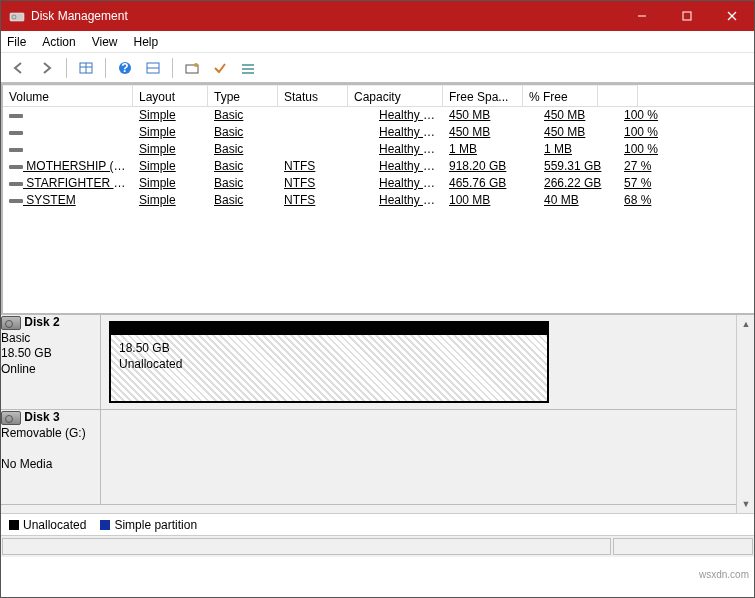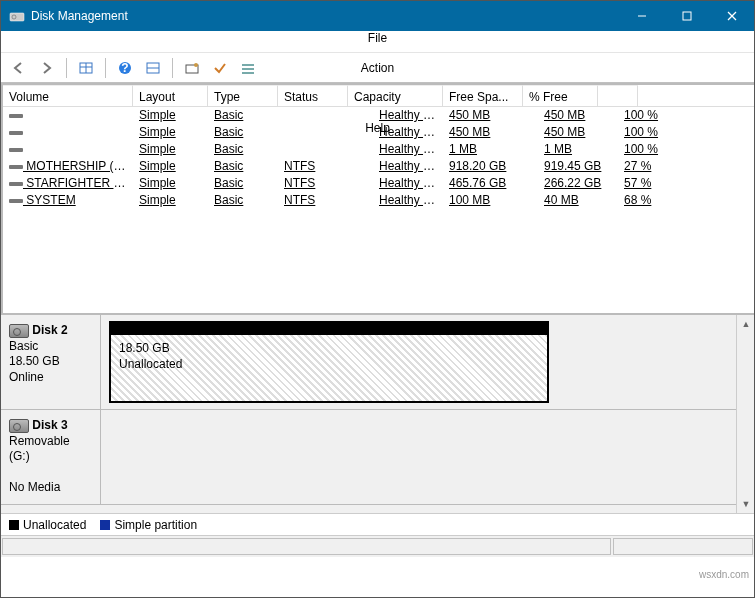--- a/index.html
+++ b/index.html
@@ -1,36 +1,36 @@
 <!DOCTYPE html>
 <html><head>
 <meta charset="utf-8">
 <style>
 * { box-sizing: border-box; font-family: "Segoe UI", Tahoma, sans-serif; font-size: 12px; }
 body { margin: 0; padding: 0; background: #fff; width: 755px; height: 598px; overflow: hidden; border: 1px solid #555;}
-.titlebar { background: #0369a1; color: #fff; height: 30px; display: flex; align-items: center; padding: 0 0 0 8px; }
+.titlebar { background: #b91c1c; color: #fff; height: 30px; display: flex; align-items: center; padding: 0 0 0 8px; }
 .titlebar .icon { width:16px; height:16px; margin-right:6px; display:flex; align-items:center; justify-content:center; }
 .titlebar .title { flex: 1; font-size: 12px; }
 .titlebar .winbtn { width: 45px; height: 30px; display:flex; align-items:center; justify-content:center; color:#fff; }
-.menubar { height: 22px; background:#fff; display:flex; align-items:center; padding: 0 6px; gap: 16px; border-bottom:1px solid #e5e5e5;flex-direction:column;}
+.menubar { height: 22px; background:#fff; display:flex; align-items:center; padding: 0 6px; gap: 16px; border-bottom:1px solid #e5e5e5;}
 .menubar span { font-size:12px; }
 .toolbar { height: 30px; background:#fff; display:flex; align-items:center; padding:2px 6px; gap:4px; border-bottom:1px solid #c0c0c0;}
 .tbtn { width:24px; height:24px; border:1px solid transparent; display:flex; align-items:center; justify-content:center; }
 .tsep { width:1px; height:20px; background:#c0c0c0; margin:0 3px;}
 .grid-wrap { border:2px solid #bbb; border-right:none; border-bottom:none; margin:0; }
 .grid-header { display:flex; height:22px; background:#fff; border-bottom:1px solid #ddd;}
 .gh { border-right:1px solid #ddd; padding:4px 6px; font-size:12px; overflow:hidden; white-space:nowrap; background:#fff; border-top:1px solid #eee;}
 .grid-body { height: 206px; background:#fff;text-decoration:underline; }
 .grow { display:flex; height:17px; }
 .gc { padding:1px 6px; font-size:12px; overflow:hidden; white-space:nowrap; text-overflow:ellipsis; }
 
 .lower { display:flex; border-top:2px solid #bbb; height: 200px;}
 .lower-main { flex:1; display:flex; flex-direction:column; background:#f0f0f0;}
 .disk-row { display:flex; border-bottom:1px solid #bbb; background:#f0f0f0;}
-.disk-label { width:100px; padding:8px; font-size:12px; line-height:1.3; border-right:1px solid #bbb;}
+.disk-label { width:100px; font-size:12px; line-height:1.3; border-right:1px solid #bbb;}
 .disk-graph { flex:1; padding:6px 8px; display:flex; align-items:stretch;}
 .vol-box { border:2px solid #000; flex:1; max-width:440px; display:flex; flex-direction:column;}
 .vol-header { height:12px; background:#000; }
 .vol-body { flex:1; padding:6px 8px; font-size:12px; line-height:1.3;
   background: repeating-linear-gradient(45deg,#fff,#fff 3px,#ddd 3px,#ddd 5px);
 }
 .scroll-col { width:18px; background:#f0f0f0; border-left:1px solid #ccc; position:relative;}
 .scroll-arrow { position:absolute; left:0; width:18px; height:18px; display:flex; align-items:center; justify-content:center; color:#666; font-size:9px;}
 
 .legend { height:22px; border-top:1px solid #ccc; display:flex; align-items:center; padding:0 8px; gap:14px; font-size:12px; background:#fff;}
@@ -178,21 +178,21 @@
         <div class="gc c6">1 MB</div>
         <div class="gc c7">100 %</div>
       </div>
       <div class="grow">
         <div class="gc c0"><span class="volline"></span><span> MOTHERSHIP (C:)</span></div>
         <div class="gc c1">Simple</div>
         <div class="gc c2">Basic</div>
         <div class="gc c3">NTFS</div>
         <div class="gc c4">Healthy (B...</div>
         <div class="gc c5">918.20 GB</div>
-        <div class="gc c6">919.45 GB</div>
+        <div class="gc c6">559.31 GB</div>
         <div class="gc c7">27 %</div>
       </div>
       <div class="grow">
         <div class="gc c0"><span class="volline"></span><span> STARFIGHTER (A:)</span></div>
         <div class="gc c1">Simple</div>
         <div class="gc c2">Basic</div>
         <div class="gc c3">NTFS</div>
         <div class="gc c4">Healthy (P...</div>
         <div class="gc c5">465.76 GB</div>
         <div class="gc c6">266.22 GB</div>

